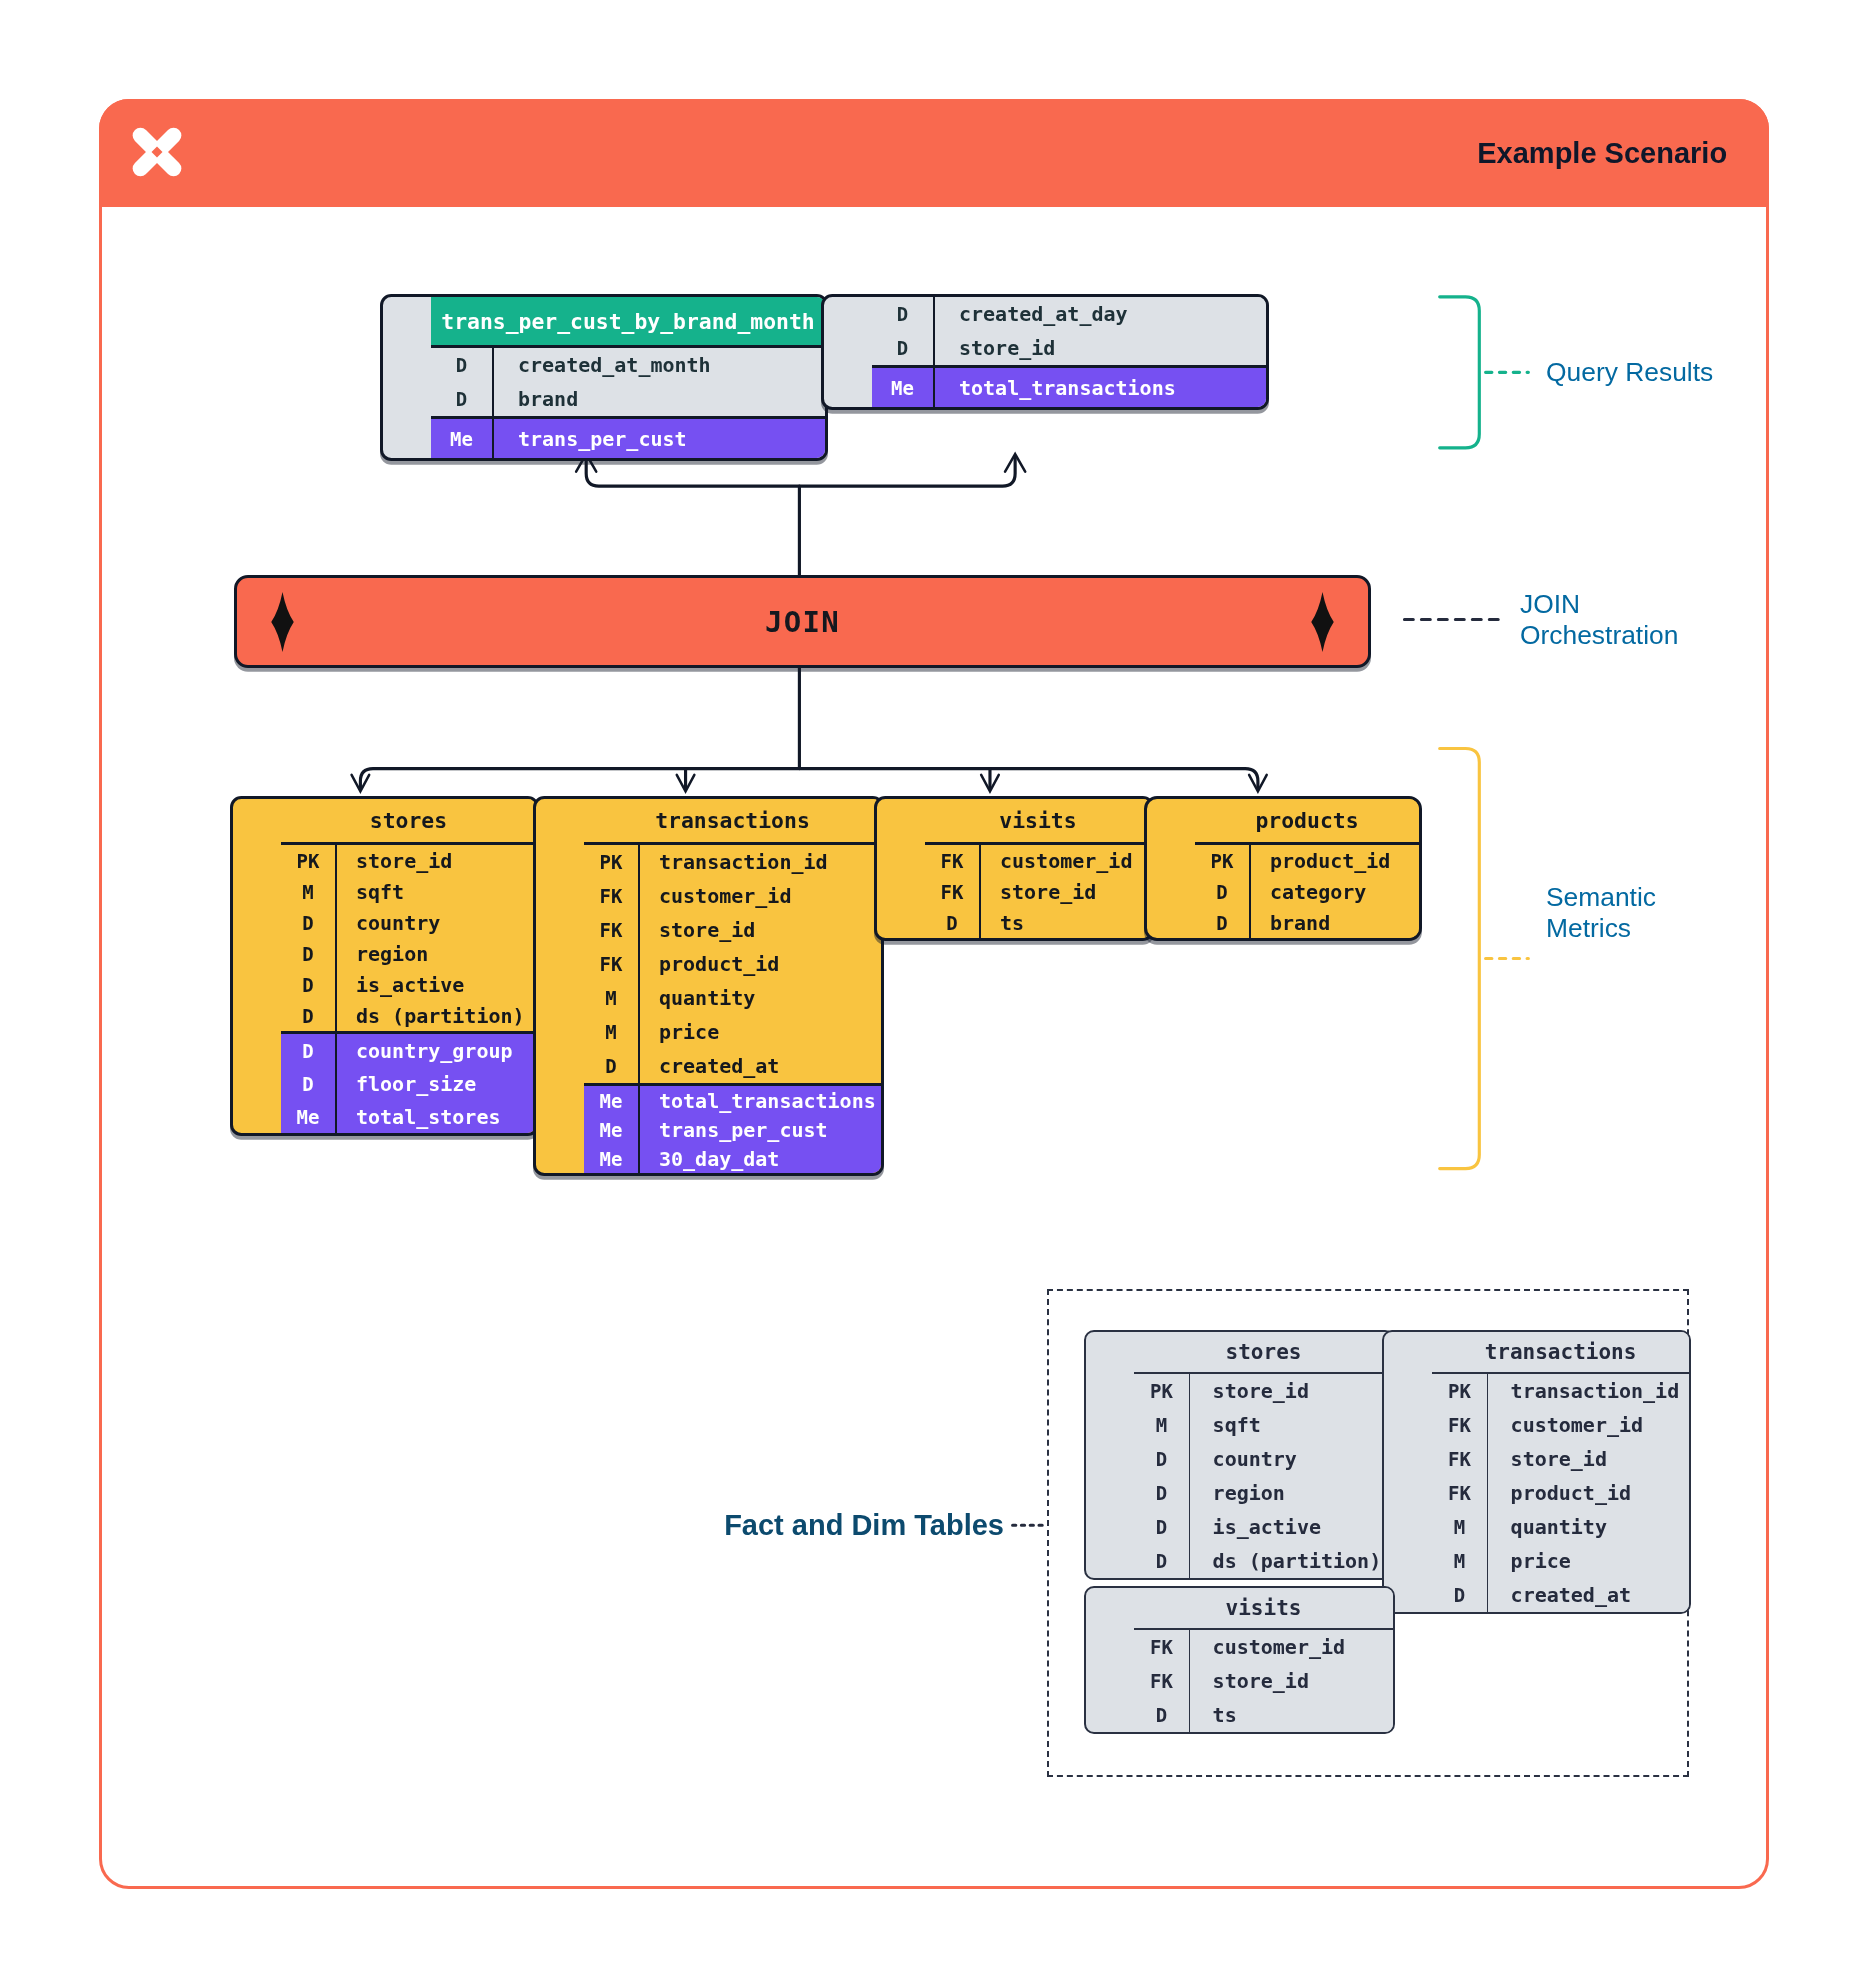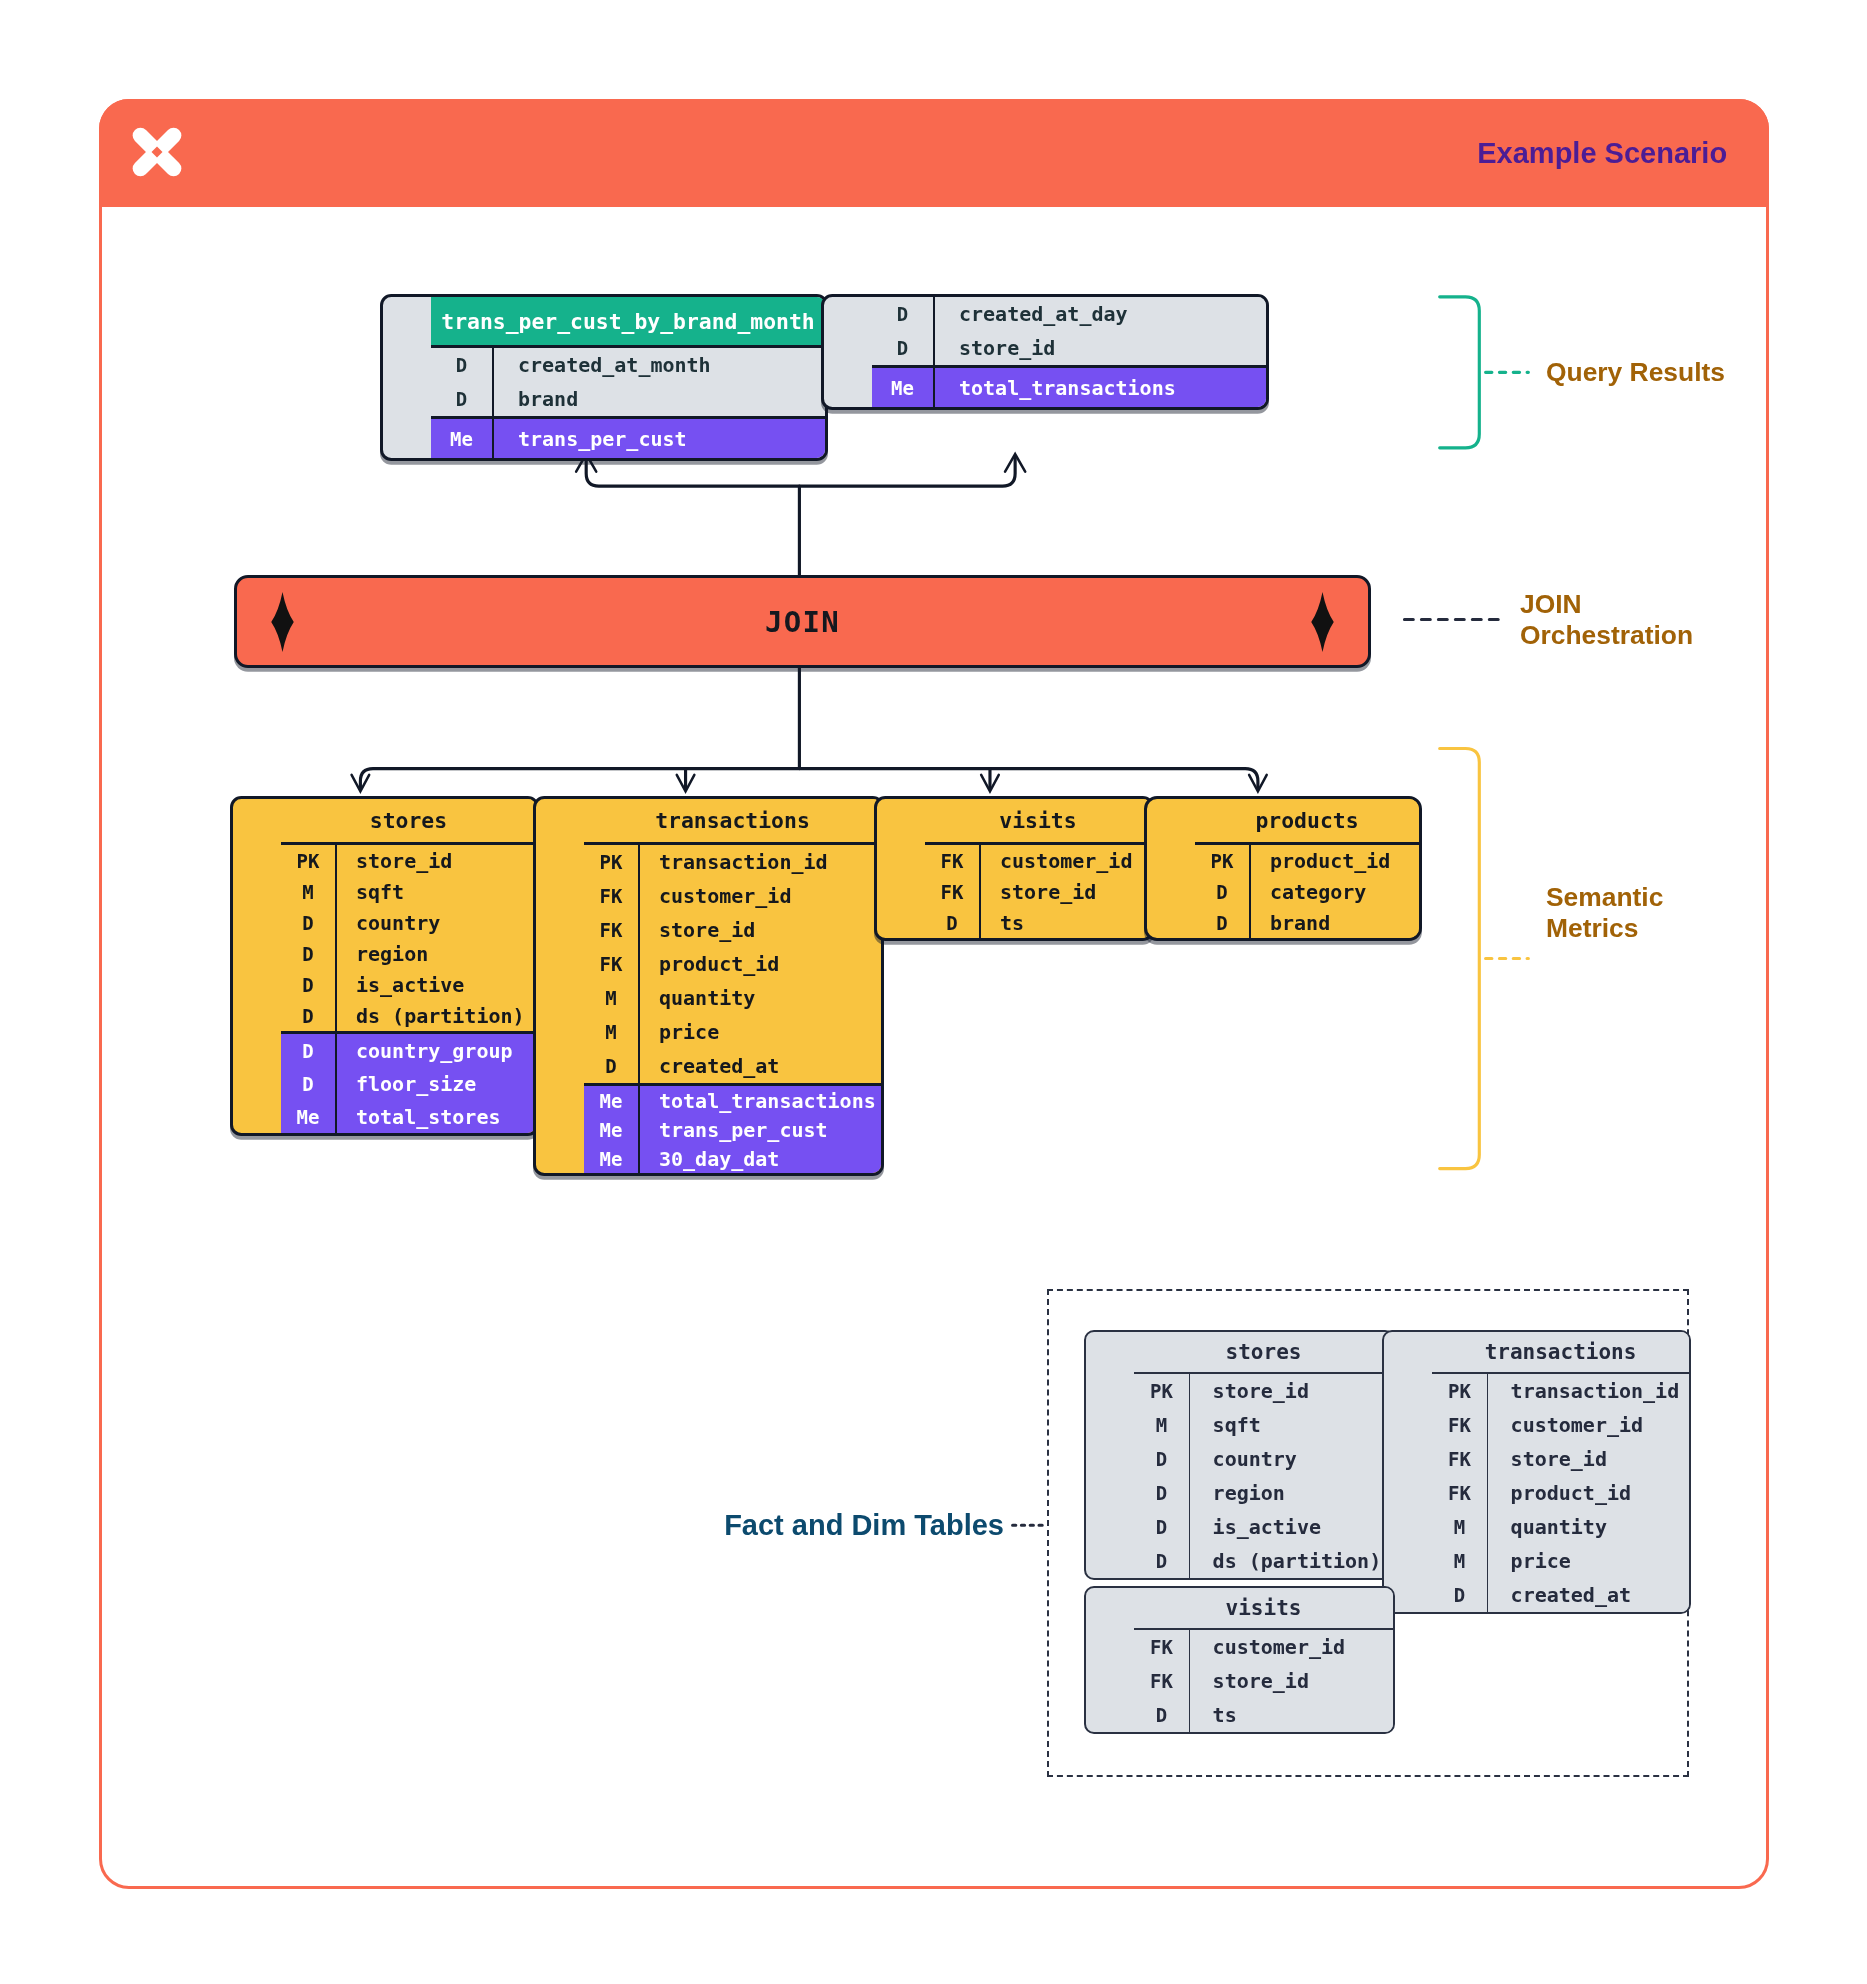--- a/index.html
+++ b/index.html
@@ -5,21 +5,21 @@
   html,body{margin:0;padding:0;background:#ffffff;}
   #page{position:relative;width:1868px;height:1985px;background:#ffffff;
         font-family:"DejaVu Sans Mono",monospace;}
   
   #card{position:absolute;left:99px;top:99px;width:1664px;height:1784px;
         border:3.1px solid var(--coral);border-radius:30px;background:#fff;}
   #headerbar{position:absolute;left:-3.1px;top:-3.1px;right:-3.1px;height:108px;
         background:var(--coral);border-radius:30px 30px 0 0;}
   #logo{position:absolute;left:28px;top:22.6px;width:60px;height:60px;}
   #hdr-title{position:absolute;right:42px;top:0;height:124px;line-height:108px;
-        font-family:"Liberation Sans",sans-serif;font-weight:700;font-size:29px;color:#4c1d95;}
+        font-family:"Liberation Sans",sans-serif;font-weight:700;font-size:29px;color:#0f172a;}
   
   .tbl{position:absolute;border-radius:11.3px;overflow:hidden;
        box-shadow:0 3.8px 0 rgba(17,24,39,.45);padding-left:48px;}
   .tbl .hd{height:var(--hh);display:flex;align-items:center;justify-content:center;
        font-weight:700;font-size:21.4px;}
   .tbl .row{display:flex;align-items:center;height:var(--rh);font-weight:700;font-size:20px;}
   .tbl .key{flex:none;width:var(--kw);align-self:stretch;display:flex;align-items:center;
        justify-content:center;font-size:19px;}
   .tbl .val{padding-left:var(--vp);white-space:nowrap;}
   .tbl .metrics .row{height:var(--mh);}
@@ -41,22 +41,22 @@
   .norm .hd{background:#DDE1E6;color:#252B3D;border-bottom:2.5px solid #2A3142;font-size:21px;}
   .norm .body{background:#DDE1E6;color:#252B3D;}
   .norm .key{border-right:1.9px solid #2A3142;}
   
   #joinbar{position:absolute;left:234px;top:575px;width:1131px;height:87px;
         background:var(--coral);border:3.1px solid #111827;border-radius:14px;
         box-shadow:0 3.8px 0 rgba(17,24,39,.45);display:flex;align-items:center;justify-content:center;}
   #join-label{font-weight:700;font-size:29px;color:#14181F;letter-spacing:1.3px;}
   .join-diamond{position:absolute;top:50%;transform:translateY(-50%);width:25px;height:60px;}
   
-  .ann{position:absolute;font-family:"Liberation Sans",sans-serif;font-weight:700;
-       font-size:26.4px;color:#a16207;line-height:31px;white-space:nowrap;}
+  .ann{position:absolute;font-family:"Liberation Sans",sans-serif;font-weight:400;
+       font-size:26.4px;color:#0369a1;line-height:31px;white-space:nowrap;}
   #fact-label{position:absolute;left:629px;top:1509px;width:375px;text-align:right;
        font-family:"Liberation Sans",sans-serif;font-weight:700;font-size:29px;color:#0c4a6e;}
   
   #dashedbox{position:absolute;left:1047px;top:1289px;width:638px;height:484px;
        border:2.5px dashed #2A3142;}
   
   #legend{position:absolute;left:230px;top:1598px;}
   .lg-item{display:flex;align-items:center;height:22.6px;margin-bottom:23px;}
   .lg-sw{width:22.6px;height:22.6px;border-radius:2.5px;flex:none;}
   .lg-lb{margin-left:19px;font-weight:700;font-size:22.6px;color:#252B3D;white-space:nowrap;}

